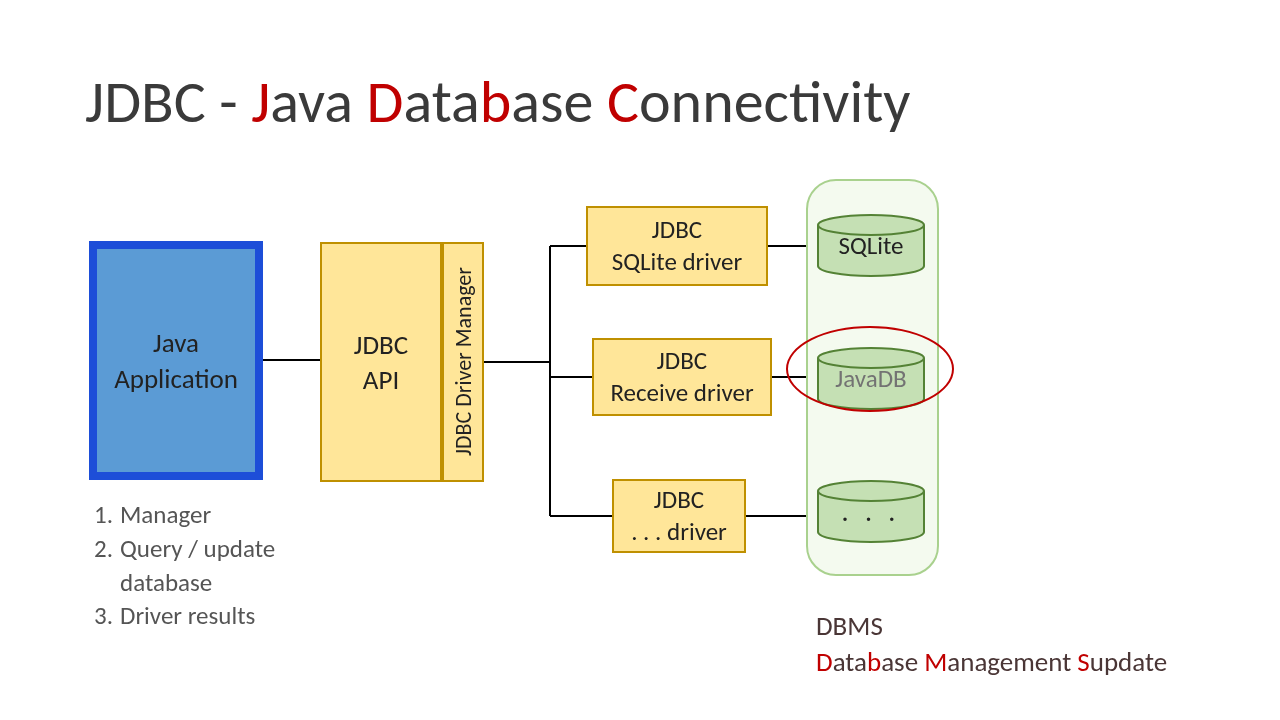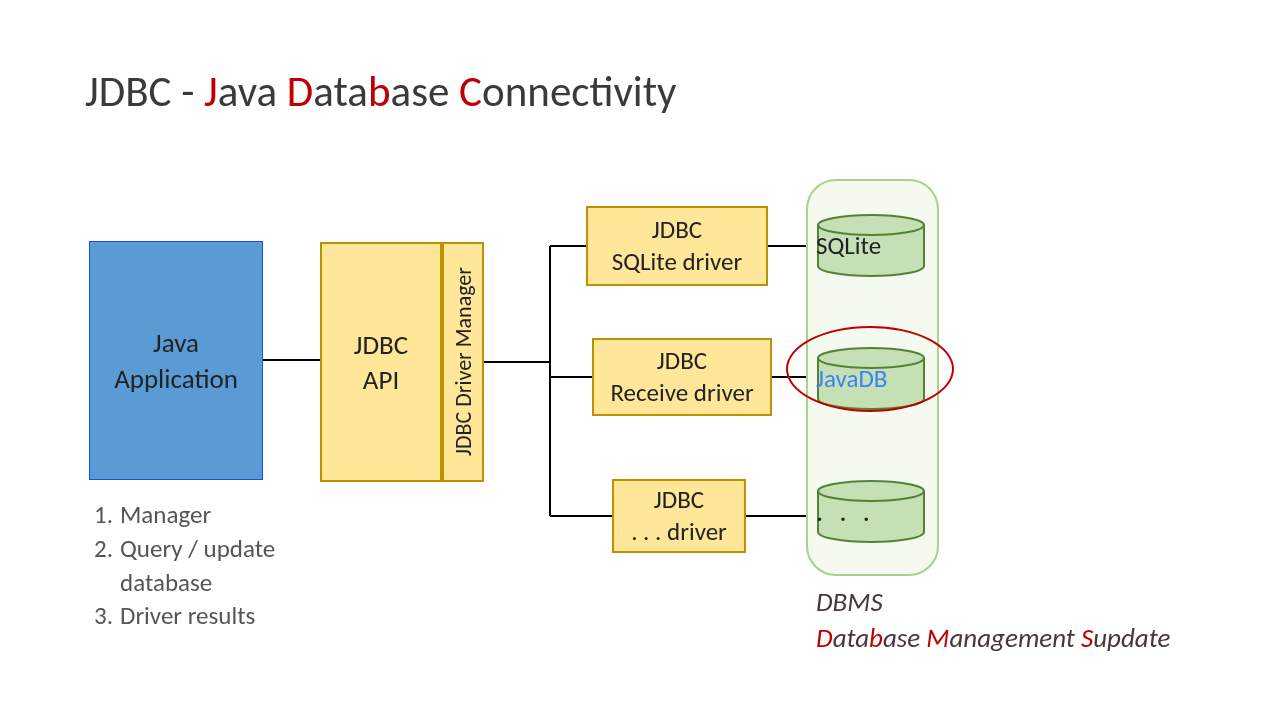--- a/index.html
+++ b/index.html
@@ -8,33 +8,33 @@
     height: 720px;
     background: #fff;
     font-family: "Segoe UI", "Calibri", Arial, sans-serif;
     position: relative;
     color: #3a3a3a;
   }
   .title {
     position: absolute;
     left: 85px;
     top: 65px;
-    font-size: 43px;
+    font-size: 60px;
     font-weight: 400;
   }
   .title .red { color: #c00000; }
 
   .java-app {
     position: absolute;
     left: 89px;
     top: 241px;
     width: 174px;
     height: 239px;
     background: #5b9bd5;
-    border: 1px solid #1d4ed8;
+    border: 8px solid #1d4ed8;
     display: flex;
     align-items: center;
     justify-content: center;
     text-align: center;
     font-size: 27px;
     color: #222;
     line-height: 1.3;
   }
 
   .jdbc-api {
@@ -98,28 +98,29 @@
     height: 397px;
     background: #f4faef;
     border: 2px solid #a9d18e;
     border-radius: 30px;
   }
 
   .db {
     position: absolute;
     display: flex;
     align-items: center;
+    justify-content: center;
     font-size: 25px;
     color: #222;
   }
   .db svg { position: absolute; left: 0; top: 0; }
   .db .db-label { position: relative; z-index: 2; }
   .db1 { left: 816px; top: 213px; width: 110px; height: 65px; }
   .db2 { left: 816px; top: 346px; width: 110px; height: 65px; }
-  .db2 .db-label { color: #3b82f6; }
+  .db2 .db-label { color: #737373; }
   .db3 { left: 816px; top: 479px; width: 110px; height: 65px; font-size: 28px; letter-spacing: 5px; }
 
   .red-ellipse {
     position: absolute;
     left: 786px;
     top: 326px;
     width: 168px;
     height: 86px;
     border: 2px solid #c00000;
     border-radius: 50%;
@@ -140,25 +141,24 @@
     font-size: 25px;
     color: #555;
     line-height: 1.35;
   }
   .steps .row { display: flex; }
   .steps .num { width: 26px; }
 
   .dbms-label {
     position: absolute;
     left: 816px;
-    top: 584px;
+    top: 608px;
     font-size: 27px;
     color: #4a3636;
     line-height: 1.35;
-    font-style: italic;
   }
   .dbms-label .red { color: #c00000; }
 </style>
 </head>
 <body>
 
 <div class="title">
   <span>JDBC - </span><span class="red">J</span><span>ava </span><span class="red">D</span><span>ata</span><span class="red">b</span><span>ase </span><span class="red">C</span><span>onnectivity</span>
 </div>
 

